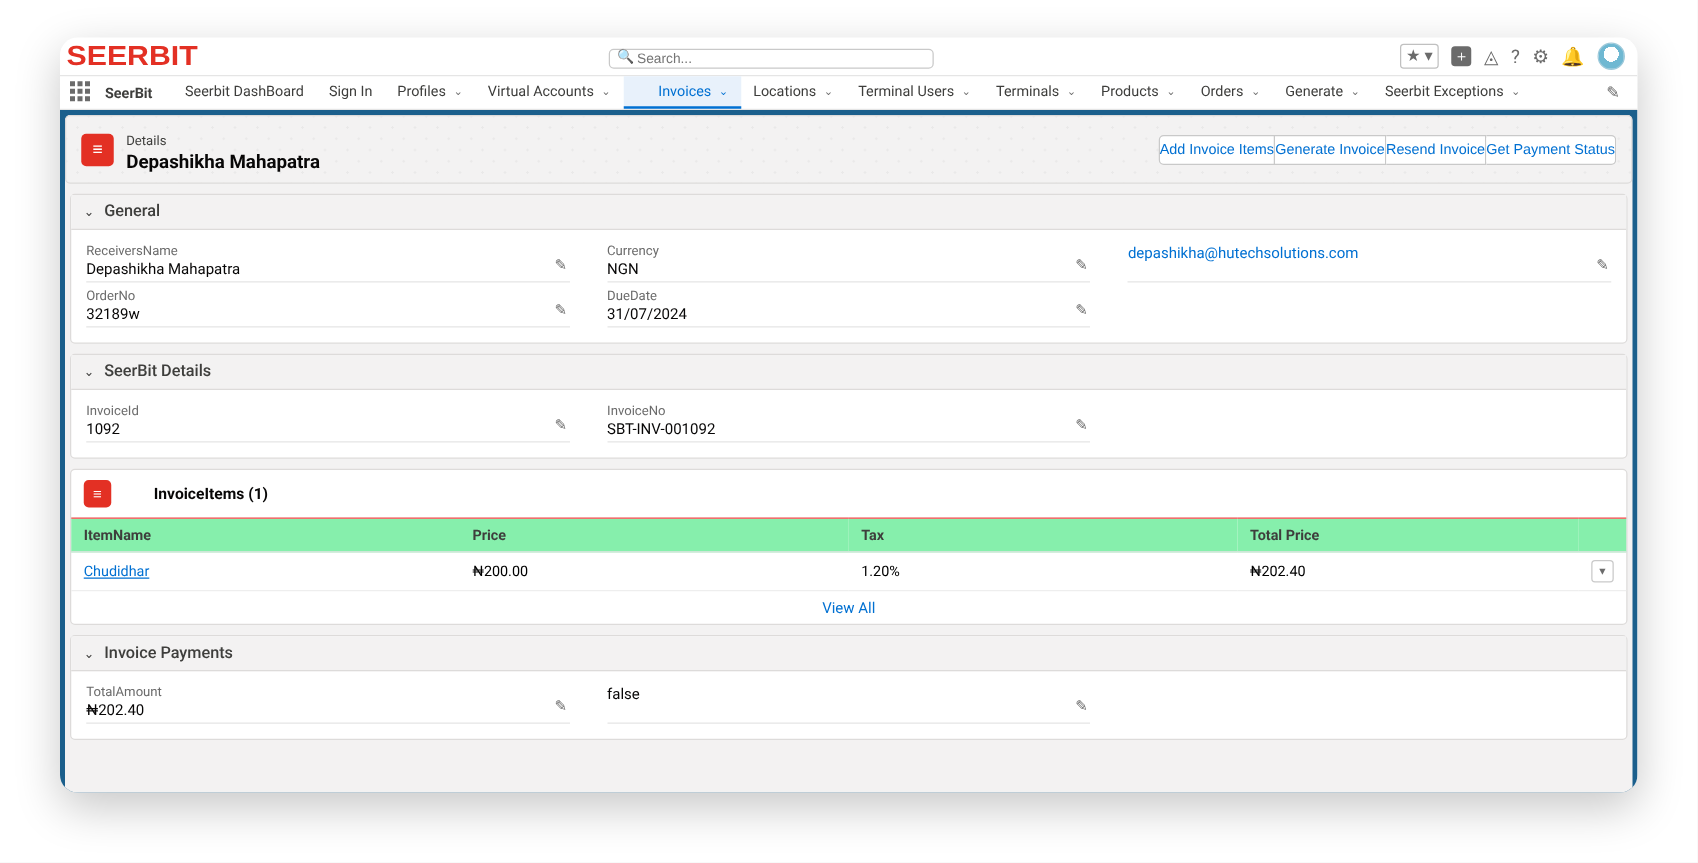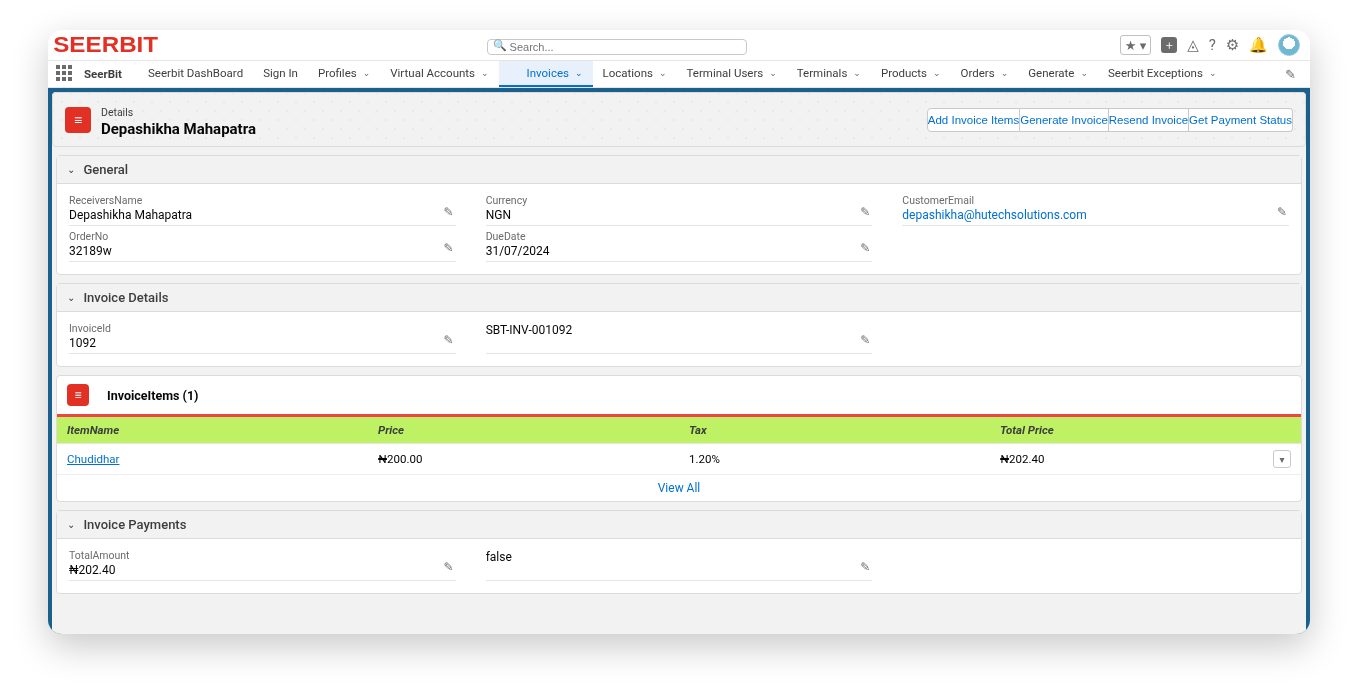--- a/index.html
+++ b/index.html
@@ -156,29 +156,29 @@
   .card-body { padding:8px 12px 12px 12px; display:grid; grid-template-columns: 1fr 1fr 1fr; gap:2px 30px; }
   .field { border-bottom:1px solid #e5e5e5; padding:2px 0 3px 0; display:flex; flex-direction:column; position:relative;}
   .field label{font-size:10.5px;color:#6b6b6b;}
   .field .val{font-size:12px;color:#080707; padding-top:1px;}
   .field .val.link{color:#0070d2;}
   .field .edit-ic{
     position:absolute; right:2px; bottom:6px; font-size:12px; color:#6b6b6b; cursor:pointer;
   }
   
   .rel-hd {
-    display:flex; align-items:center; gap:8px;
+    display:flex; align-items:center; gap:24px;
     padding:8px 10px; font-weight:700; font-size:12.5px; color:#080707;
   }
   .rel-hd .obj-ic{width:22px;height:22px;font-size:12px;}
   table.items {
     width:100%; border-collapse:collapse; font-size:11.5px;
   }
   table.items th {
-    text-align:left; background:#bef264; font-weight:700; padding:6px 10px; border-top:3px solid #ef4444; border-bottom:1px solid #e5e5e5; color:#3e3e3c;font-style:italic;
+    text-align:left; background:#86efac; font-weight:700; padding:6px 10px; border-top:1px solid #ef4444; border-bottom:1px solid #e5e5e5; color:#3e3e3c;
   }
   table.items td { padding:6px 10px; border-bottom:1px solid #eee; }
   table.items td a{color:#0070d2; text-decoration:underline;}
   .row-caret {
     border:1px solid #c9c9c9; border-radius:3px; width:18px;height:18px;
     display:flex;align-items:center;justify-content:center; font-size:10px; color:#6b6b6b; cursor:pointer;
     margin-left:auto;
   }
   .viewall{ text-align:center; font-size:12px; padding:6px 0;}
   .viewall a{color:#0070d2; text-decoration:none; cursor:pointer;}
@@ -299,50 +299,50 @@
               <label>ReceiversName</label>
               <div class="val">Depashikha Mahapatra</div>
               <span class="edit-ic">✎</span>
             </div>
             <div class="field">
               <label>Currency</label>
               <div class="val">NGN</div>
               <span class="edit-ic">✎</span>
             </div>
             <div class="field">
-              <label>CustomerEmail</label>
               <div class="val link">depashikha@hutechsolutions.com</div>
               <span class="edit-ic">✎</span>
             </div>
             <div class="field">
               <label>OrderNo</label>
               <div class="val">32189w</div>
               <span class="edit-ic">✎</span>
             </div>
             <div class="field">
               <label>DueDate</label>
               <div class="val">31/07/2024</div>
               <span class="edit-ic">✎</span>
             </div>
             <div></div>
           </div>
       </div>
 
       <div class="card">
         <div class="card-hd">
           <span class="tw">⌄</span>
-          <span>Invoice Details</span>
+          <span>SeerBit Details</span>
         </div>
         <div class="card-body" id="invdet-body">
             <div class="field">
               <label>InvoiceId</label>
               <div class="val">1092</div>
               <span class="edit-ic">✎</span>
             </div>
             <div class="field">
+              <label>InvoiceNo</label>
               <div class="val">SBT-INV-001092</div>
               <span class="edit-ic">✎</span>
             </div>
           </div>
       </div>
 
       <div class="card">
         <div class="rel-hd">
           <div class="obj-ic"></div>
           <span><span>InvoiceItems</span> (<span>1</span>)</span>

